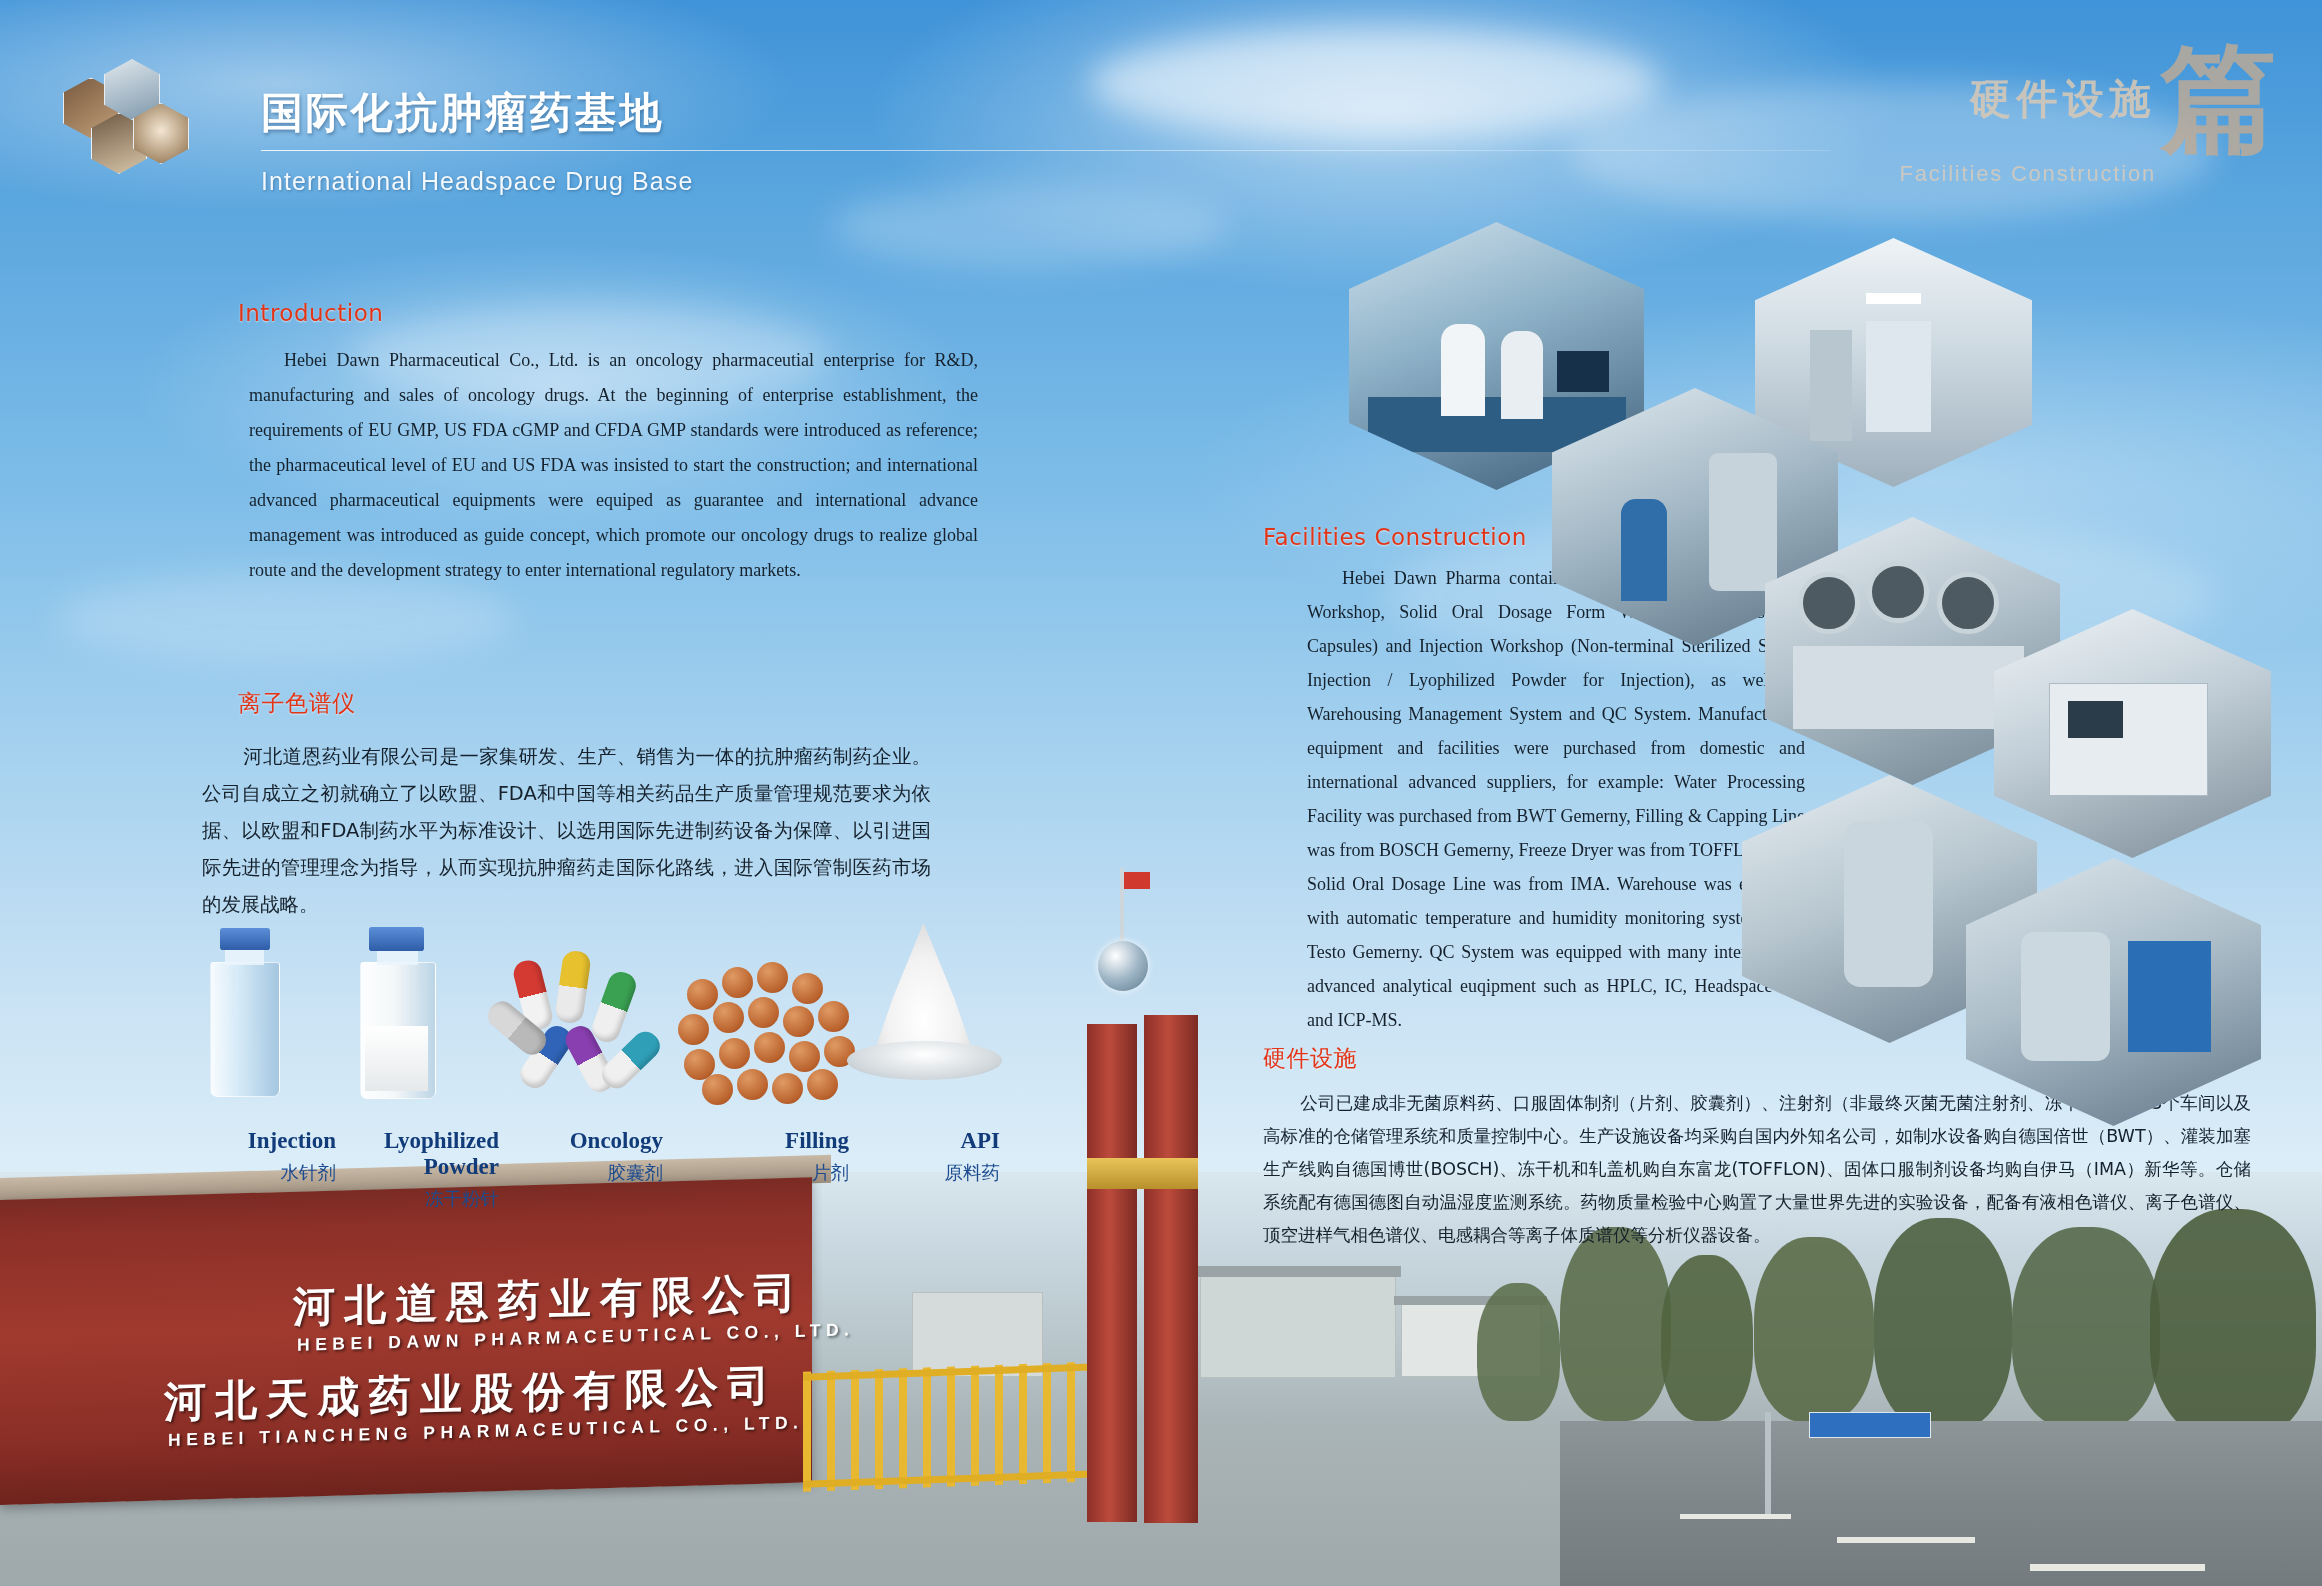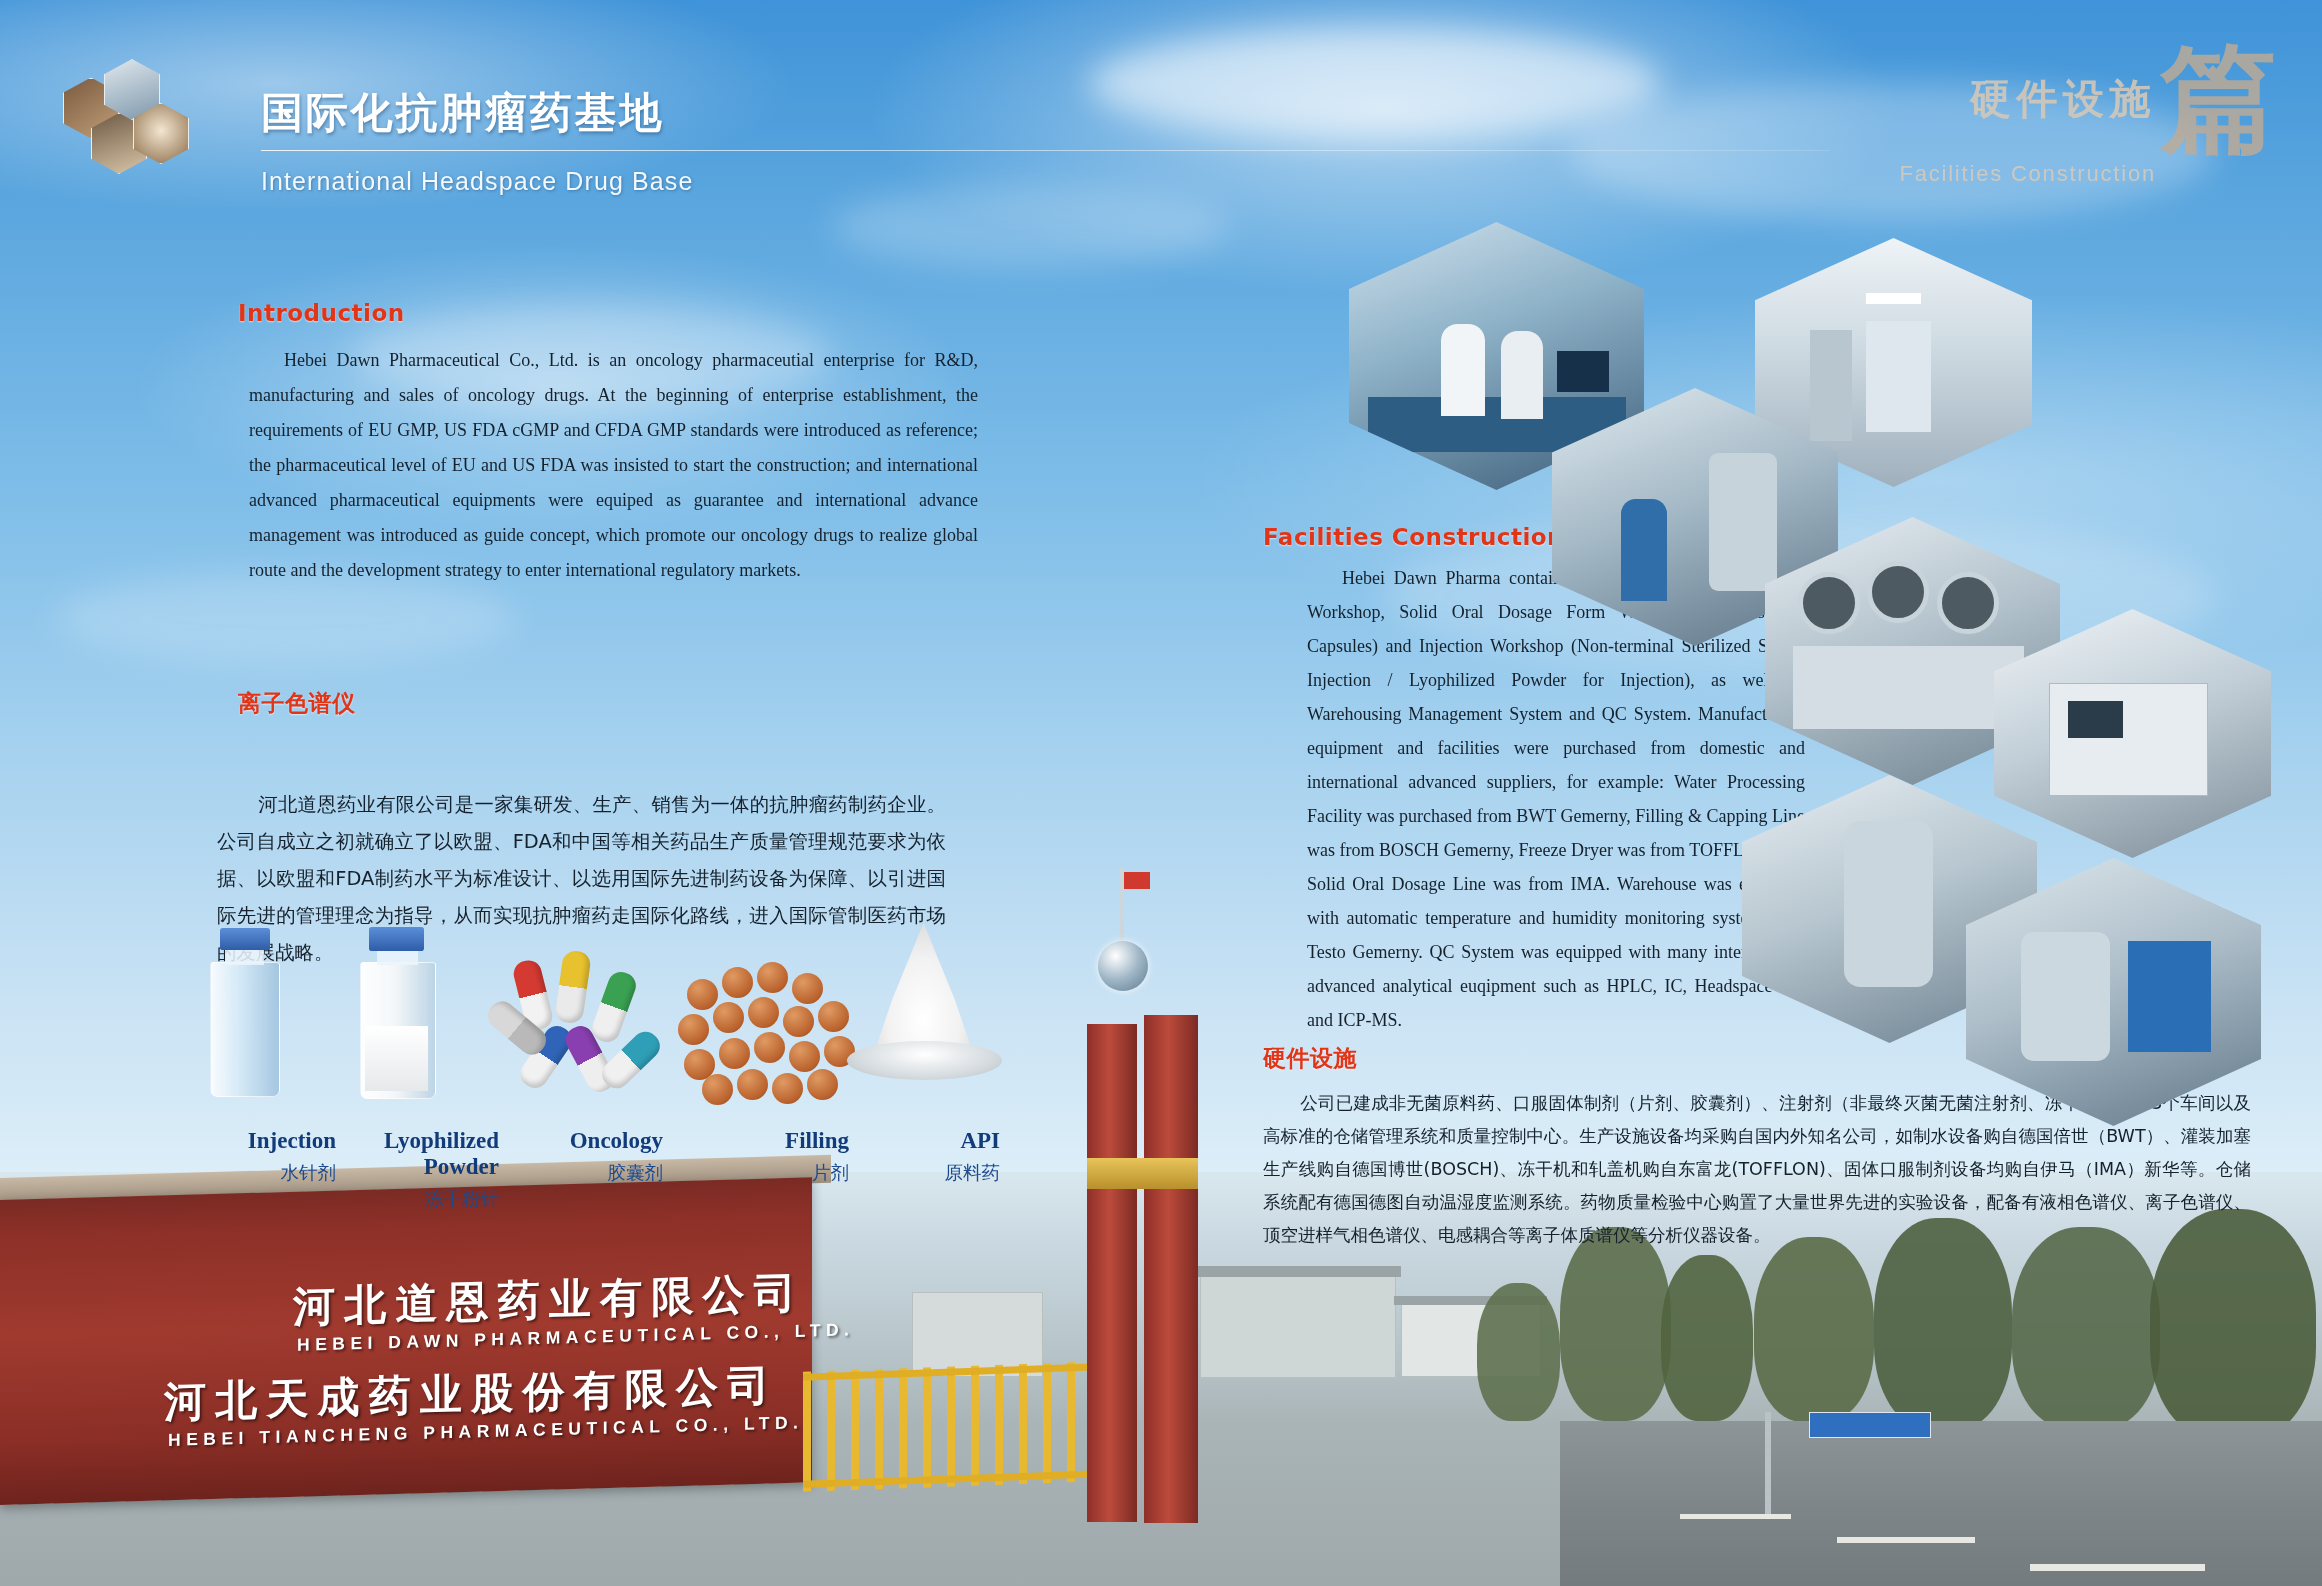--- a/index.html
+++ b/index.html
@@ -94,21 +94,21 @@
   }
   .hdr-en{
     position:absolute;right:166px;top:161px;color:#d8cbbb;font-size:22px;letter-spacing:1.8px;opacity:.85;
   }
   .hdr-big{
     position:absolute;right:44px;top:39px;color:#c2ab94;font-size:118px;font-weight:bold;
     font-family:"DejaVu Serif",serif;opacity:.8;line-height:1;
   }
   
   .h-red{
-    position:absolute;color:#e23417;font-size:23px;font-weight:bold;letter-spacing:0.5px;
+    position:absolute;color:#e23417;font-size:23px;font-weight:normal;letter-spacing:0.5px;
     font-family:"DejaVu Sans",sans-serif;
     text-shadow:0 0.9px 1.8px rgba(255,255,255,.6);
   }
   .body-en{
     position:absolute;color:#15212c;font-size:18px;line-height:35px;text-align:justify;
     font-family:"Liberation Serif",serif;
     margin-left:44px;
   }
   .body-cn{
     position:absolute;color:#15212c;font-size:19.4px;line-height:37px;text-align:justify;
@@ -213,21 +213,21 @@
 <div class="hdr-cn">硬件设施</div>
 <div class="hdr-en">Facilities Construction</div>
 <div class="hdr-big">篇</div>
 
 <div class="h-red" style="left:238px;top:300px;">Introduction</div>
 <div class="body-en" style="left:205px;top:343px;width:729px;">
   <span class="indent"></span><span>Hebei Dawn Pharmaceutical Co., Ltd. is an oncology pharmaceutial enterprise for R&amp;D, manufacturing and sales of oncology drugs. At the beginning of enterprise establishment, the requirements of EU GMP, US FDA cGMP and CFDA GMP standards were introduced as reference; the pharmaceutical level of EU and US FDA was insisted to start the construction; and international advanced pharmaceutical equipments were equiped as guarantee and international advance management was introduced as guide concept, which promote our oncology drugs to realize global route and the development strategy to enter international regulatory markets.</span>
 </div>
 
 <div class="h-red" style="left:238px;top:688px;font-family:'DejaVu Sans',sans-serif;">离子色谱仪</div>
-<div class="body-cn" style="left:217px;top:738px;width:729px;margin-top:48px;">
+<div class="body-cn" style="left:202px;top:738px;width:729px;">
   <span class="indent" style="width:41px;"></span><span>河北道恩药业有限公司是一家集研发、生产、销售为一体的抗肿瘤药制药企业。公司自成立之初就确立了以欧盟、FDA和中国等相关药品生产质量管理规范要求为依据、以欧盟和FDA制药水平为标准设计、以选用国际先进制药设备为保障、以引进国际先进的管理理念为指导，从而实现抗肿瘤药走国际化路线，进入国际管制医药市场的发展战略。</span>
 </div>
 
 <div class="h-red" style="left:1263px;top:524px;">Facilities Construction</div>
 <div class="body-en" style="left:1263px;top:561px;width:498px;line-height:34px;">
   <span class="indent"></span><span>Hebei Dawn Pharma contains 3 workshops: Non-sterile API Workshop, Solid Oral Dosage Form Workshop (Tablets and Capsules) and Injection Workshop (Non-terminal Sterilized Sterile Injection / Lyophilized Powder for Injection), as well as Warehousing Management System and QC System. Manufacturing equipment and facilities were purchased from domestic and international advanced suppliers, for example: Water Processing Facility was purchased from BWT Gemerny, Filling &amp; Capping Line was from BOSCH Gemerny, Freeze Dryer was from TOFFLON, and Solid Oral Dosage Line was from IMA. Warehouse was equipped with automatic temperature and humidity monitoring system from Testo Gemerny. QC System was equipped with many international advanced analytical euqipment such as HPLC, IC, Headspace GC and ICP-MS.</span>
 </div>
 
 <div class="h-red" style="left:1263px;top:1043px;font-family:'DejaVu Sans',sans-serif;">硬件设施</div>
 <div class="body-cn" style="left:1263px;top:1087px;width:988px;font-size:17.5px;line-height:33px;">

